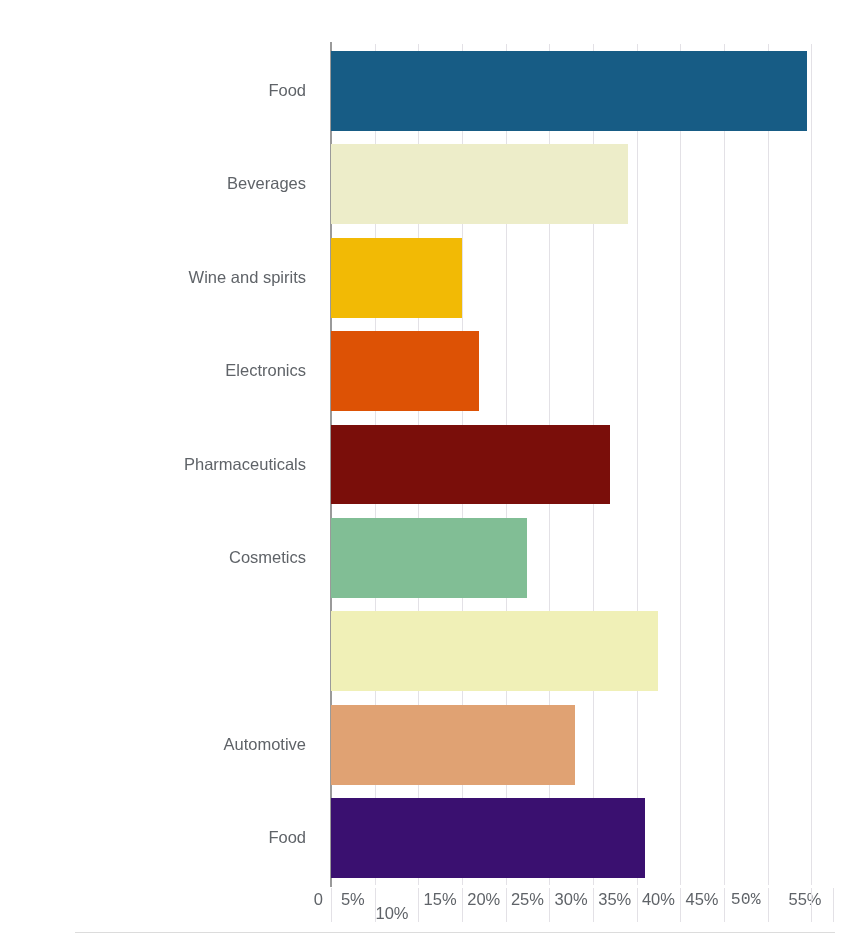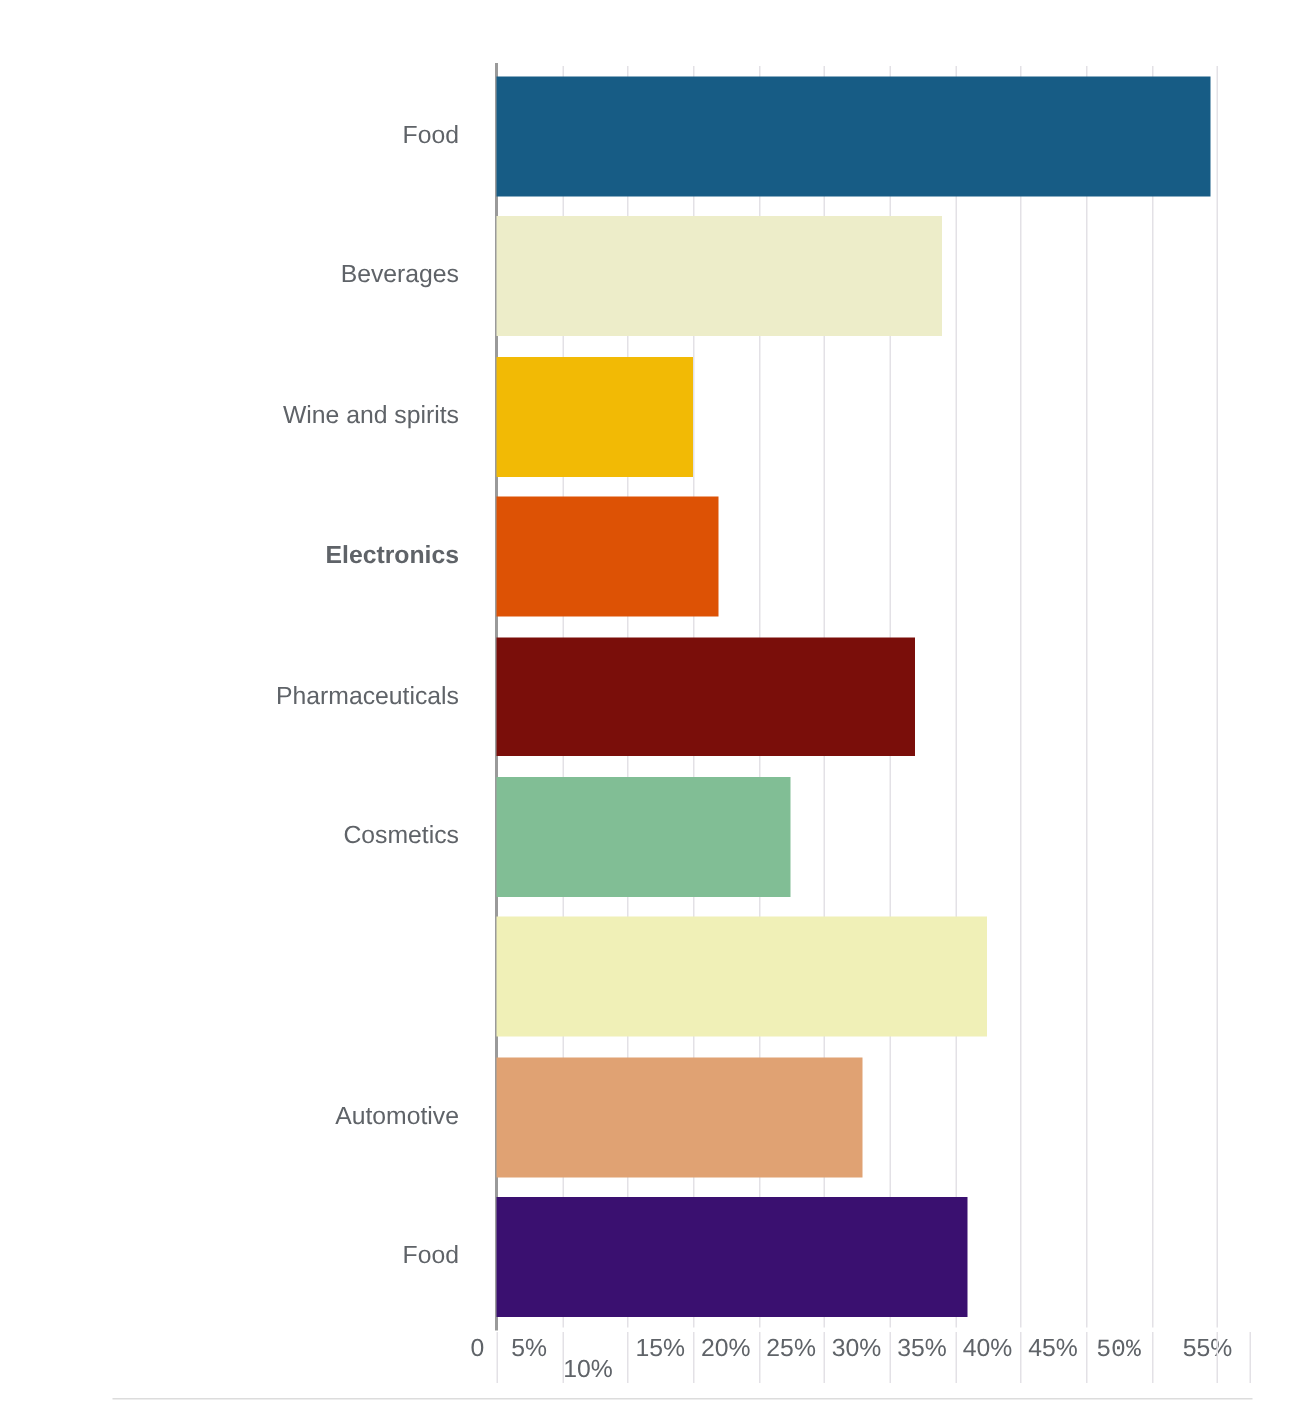--- a/index.html
+++ b/index.html
@@ -127,21 +127,21 @@
 </style>
 </head>
 <body>
 
 <div id="chart-root">
 
   <div class="cat-labels">
       <div class="cat-label" style="top: 46.7222px;">Food</div>
       <div class="cat-label" style="top: 140.167px;">Beverages</div>
       <div class="cat-label" style="top: 233.611px;">Wine and spirits</div>
-      <div class="cat-label" style="top: 327.056px; font-weight: bold;">Electronics</div>
+      <div class="cat-label" style="top: 327.056px;">Electronics</div>
       <div class="cat-label" style="top: 420.5px;">Pharmaceuticals</div>
       <div class="cat-label" style="top: 513.944px;">Cosmetics</div>
       <div class="cat-label" style="top: 700.833px;">Automotive</div>
       <div class="cat-label" style="top: 794.278px;">Food</div>
     </div>
 
   <div class="axis-line"></div>
 
   <div class="plot-area">
     <div class="gridlines">

